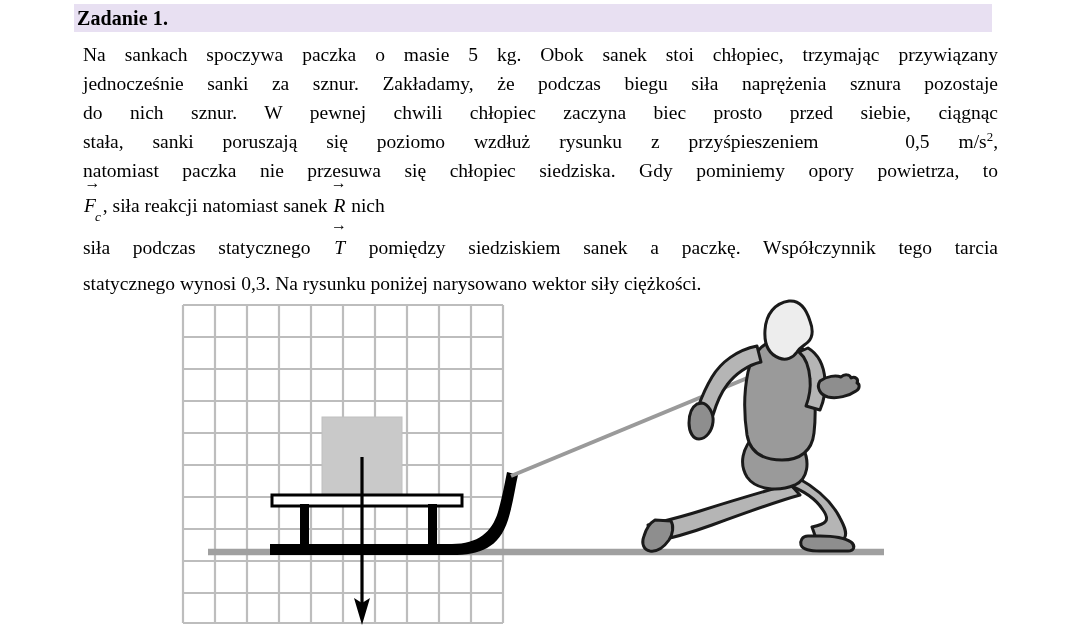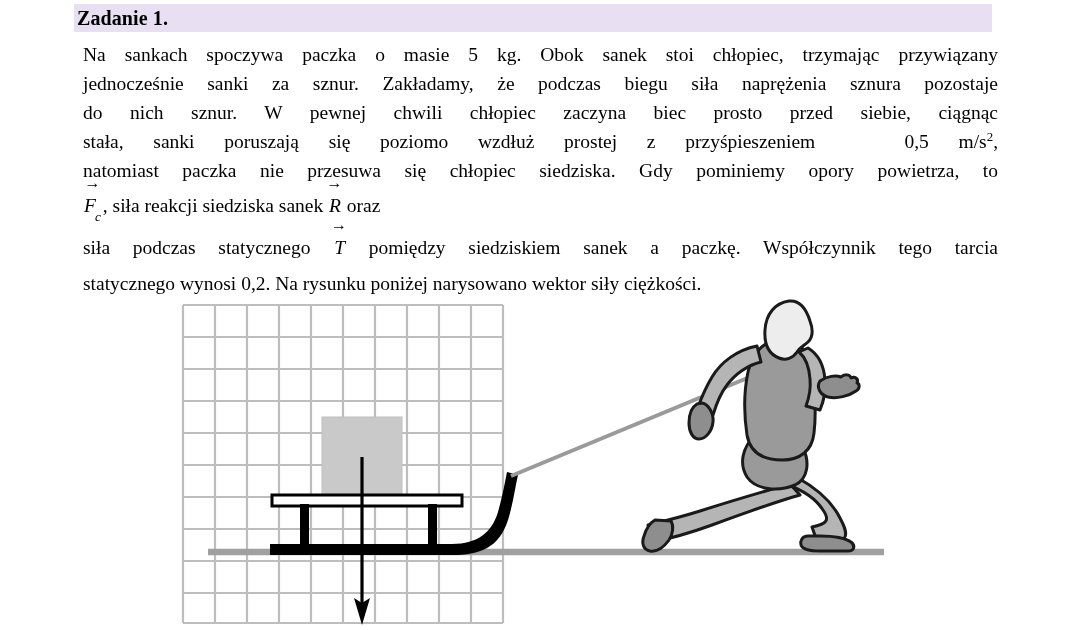--- a/index.html
+++ b/index.html
@@ -113,39 +113,39 @@
 
 <div id="task-body">
 
   <p class="para-just">Na sankach spoczywa paczka o masie 5 kg. Obok sanek stoi chłopiec, trzymając przywiązany</p>
 
   <p class="para-just">jednocześnie sanki za sznur. Zakładamy, że podczas biegu siła naprężenia sznura pozostaje</p>
 
   <p class="para-just">do nich sznur. W pewnej chwili chłopiec zaczyna biec prosto przed siebie, ciągnąc</p>
 
   <p class="para-just">
-    <span>stała, sanki poruszają się poziomo wzdłuż prostej z przyśpieszeniem</span>
+    <span>stała, sanki poruszają się poziomo wzdłuż rysunku z przyśpieszeniem</span>
     <span>&nbsp;&nbsp;<span>0,5 m/s</span><sup class="exp">2</sup><span>,</span></span>
   </p>
 
   <p class="para-just">natomiast paczka nie przesuwa się chłopiec siedziska. Gdy pominiemy opory powietrza, to</p>
 
   <p class="para-last line-tall">
-    <span class="vec"><span class="arw">→</span><span>F</span><span class="sub">c</span></span><span>, siła reakcji siedziska sanek</span>
+    <span class="vec"><span class="arw">→</span><span>F</span><span class="sub">c</span></span><span>, siła reakcji natomiast sanek</span>
     <span class="vec"><span class="arw">→</span><span>R</span></span>
-    <span>oraz</span>
+    <span>nich</span>
   </p>
 
   <p class="para-just line-tall">
     <span>siła podczas statycznego</span>
     <span class="vec"><span class="arw">→</span><span>T</span></span>
     <span>pomiędzy siedziskiem sanek a paczkę. Współczynnik tego tarcia</span>
   </p>
 
-  <p class="para-last">statycznego wynosi 0,2. Na rysunku poniżej narysowano wektor siły ciężkości.</p>
+  <p class="para-last">statycznego wynosi 0,3. Na rysunku poniżej narysowano wektor siły ciężkości.</p>
 </div>
 
 <div id="figure">
   <svg width="1068" height="338" viewBox="0 0 1068 338" xmlns="http://www.w3.org/2000/svg">
 
     <g stroke="#bdbdbd" stroke-width="2.2" fill="none">
 
       <line x1="183" y1="13" x2="183" y2="331"></line>
       <line x1="215" y1="13" x2="215" y2="331"></line>
       <line x1="247" y1="13" x2="247" y2="331"></line>

